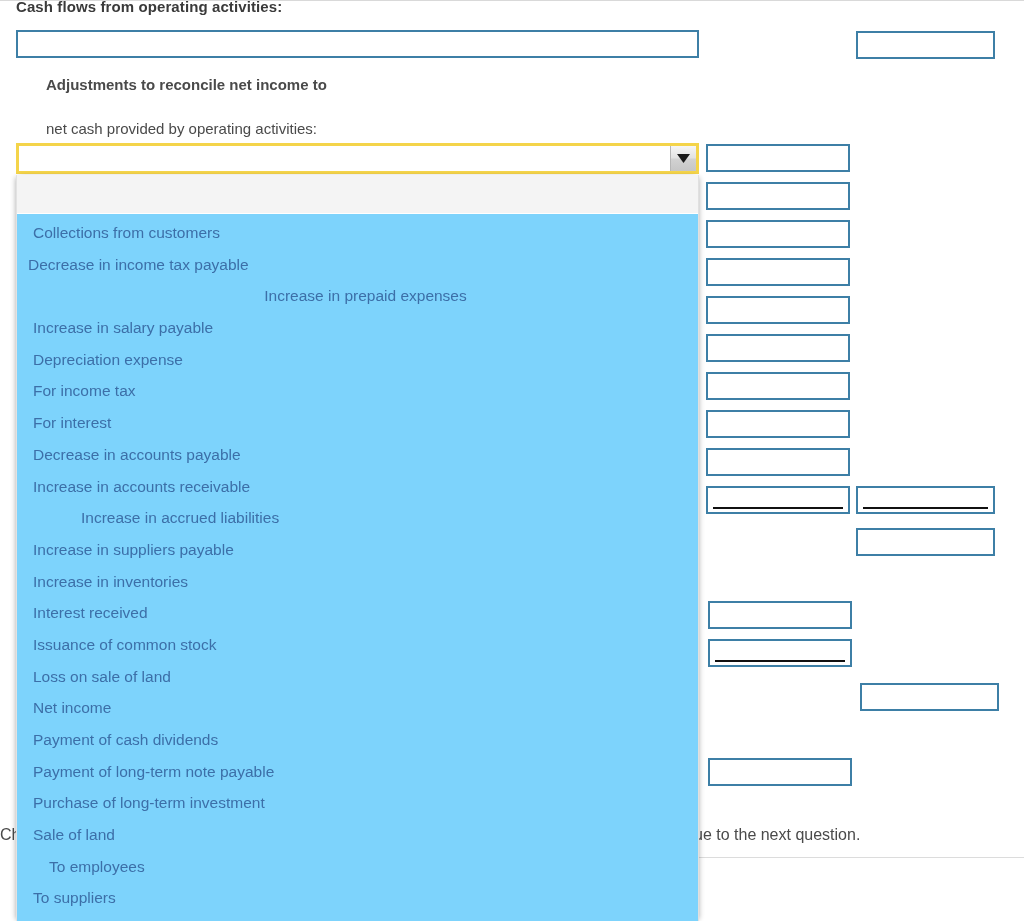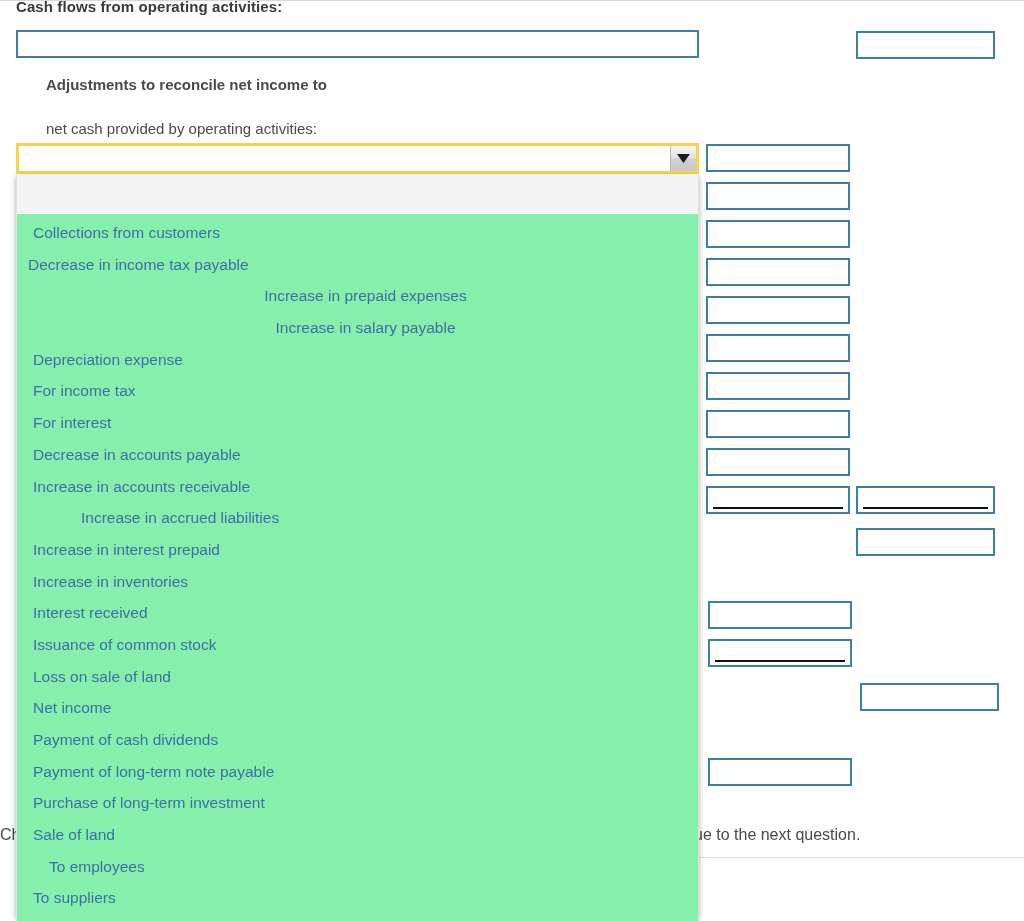--- a/index.html
+++ b/index.html
@@ -123,21 +123,21 @@
   }
   #select-trigger .arrow-btn svg { display: block; }
 
   
   #dropdown-panel {
     position: absolute;
     left: 16px;
     top: 175px;
     width: 681px;
     height: 746px;
-    background: #86efac;
+    background: #7dd3fc;
     border-left: 1px solid #e2e2e2;
     border-right: 1px solid #e0e0e0;
     box-shadow: -3px 0 5px -2px rgba(0,0,0,0.22),
                  3px 0 5px -2px rgba(0,0,0,0.20),
                  0 3px 5px -2px rgba(0,0,0,0.16);
     z-index: 40;
     overflow: hidden;
   }
   #dropdown-panel .opt-blank {
     height: 38px;
@@ -209,28 +209,28 @@
   <div class="footer-note right">ue to the next question.</div>
 
   <div class="rule-bottom"></div>
 
   <div id="dropdown-panel">
     <div class="opt-blank"></div>
     <div class="opt-list" id="option-list">
         <div class="opt" style="color: rgb(60, 111, 168);">Collections from customers</div>
         <div class="opt" style="color: rgb(60, 111, 168); padding-left: 11px;">Decrease in income tax payable</div>
         <div class="opt" style="color: rgb(60, 111, 168); text-align: center;">Increase in prepaid expenses</div>
-        <div class="opt" style="color: rgb(60, 111, 168); text-align: center;">Increase in salary payable</div>
+        <div class="opt" style="color: rgb(60, 111, 168);">Increase in salary payable</div>
         <div class="opt" style="color: rgb(60, 111, 168);">Depreciation expense</div>
         <div class="opt" style="color: rgb(60, 111, 168);">For income tax</div>
         <div class="opt" style="color: rgb(60, 111, 168);">For interest</div>
         <div class="opt" style="color: rgb(60, 111, 168);">Decrease in accounts payable</div>
         <div class="opt" style="color: rgb(60, 111, 168);">Increase in accounts receivable</div>
         <div class="opt" style="color: rgb(60, 111, 168); margin-left: 48px;">Increase in accrued liabilities</div>
-        <div class="opt" style="color: rgb(60, 111, 168);">Increase in interest prepaid</div>
+        <div class="opt" style="color: rgb(60, 111, 168);">Increase in suppliers payable</div>
         <div class="opt" style="color: rgb(60, 111, 168);">Increase in inventories</div>
         <div class="opt" style="color: rgb(60, 111, 168);">Interest received</div>
         <div class="opt" style="color: rgb(60, 111, 168);">Issuance of common stock</div>
         <div class="opt" style="color: rgb(60, 111, 168);">Loss on sale of land</div>
         <div class="opt" style="color: rgb(60, 111, 168);">Net income</div>
         <div class="opt" style="color: rgb(60, 111, 168);">Payment of cash dividends</div>
         <div class="opt" style="color: rgb(60, 111, 168);">Payment of long-term note payable</div>
         <div class="opt" style="color: rgb(60, 111, 168);">Purchase of long-term investment</div>
         <div class="opt" style="color: rgb(60, 111, 168);">Sale of land</div>
         <div class="opt" style="color: rgb(60, 111, 168); padding-left: 32px;">To employees</div>

